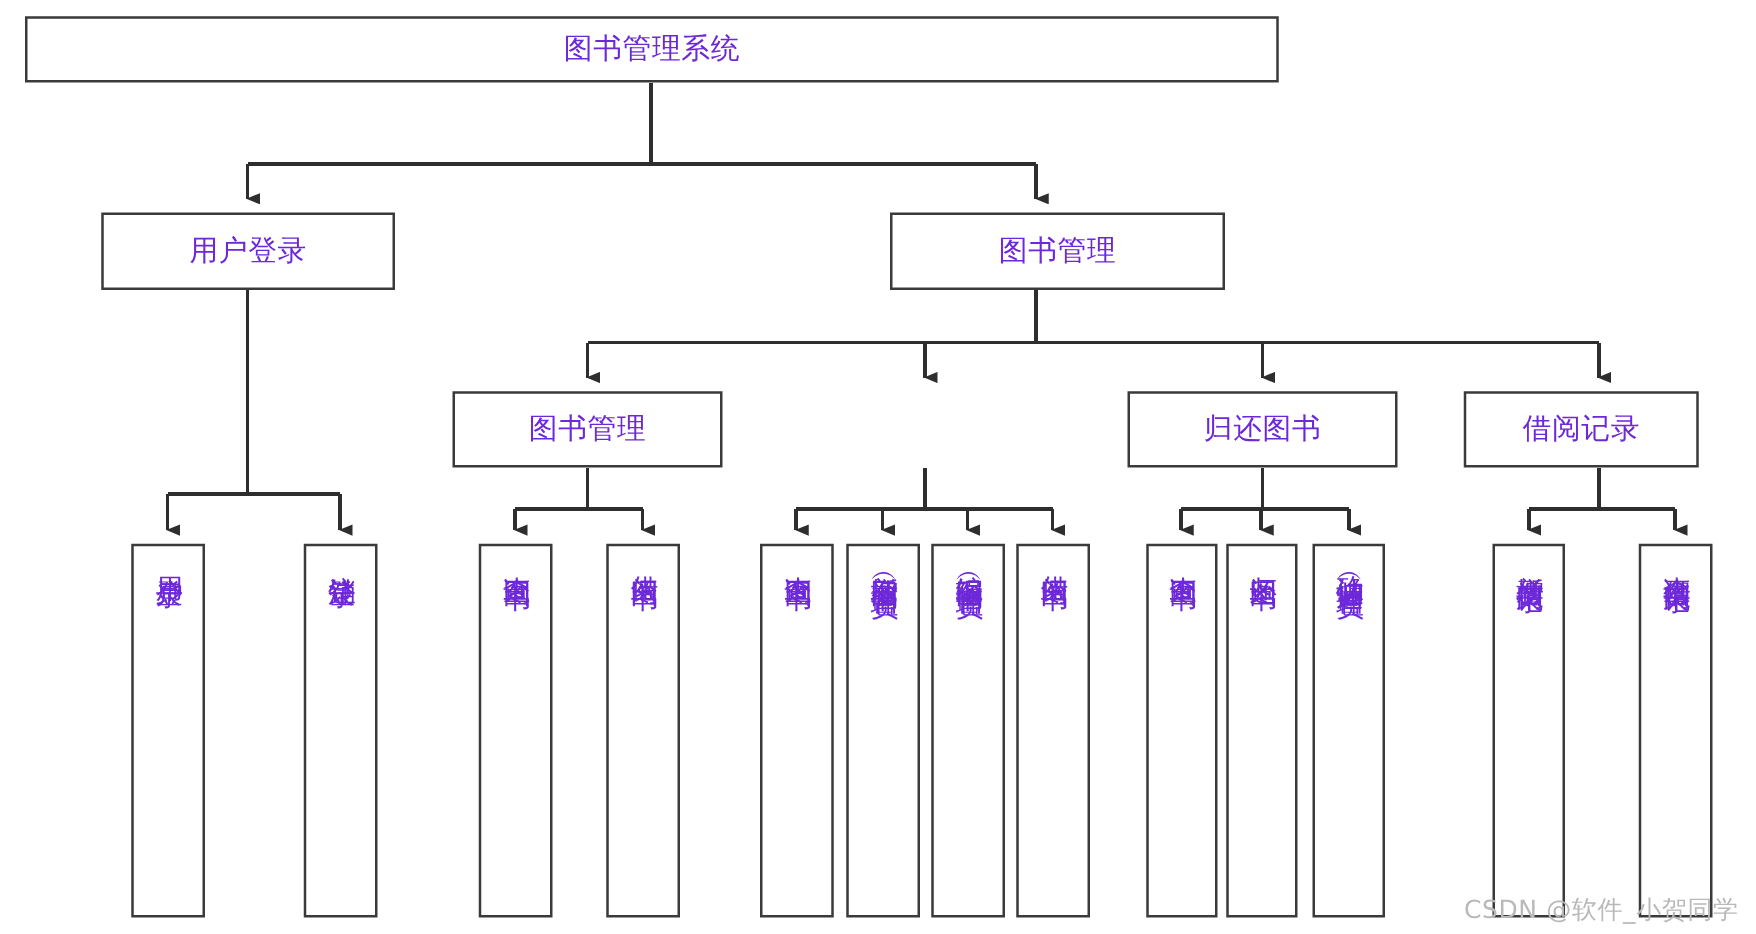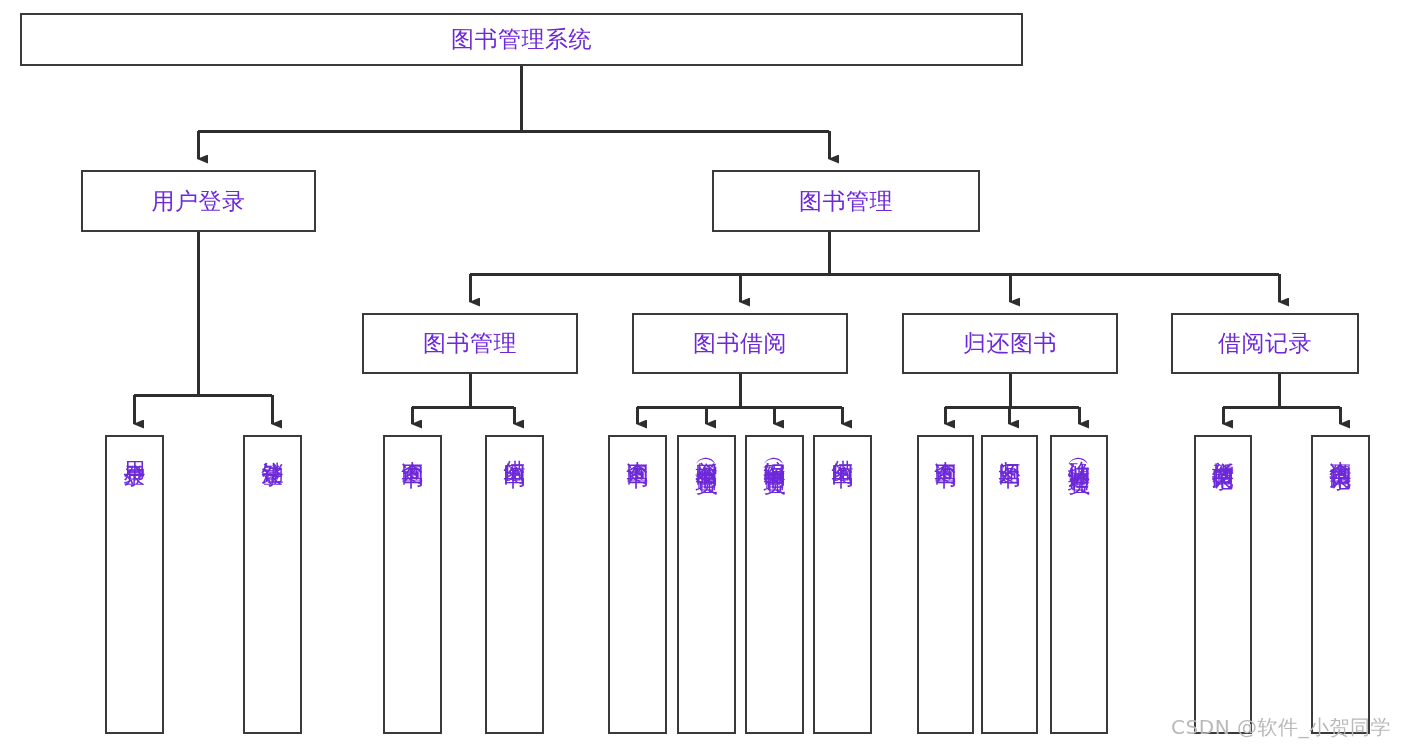--- a/index.html
+++ b/index.html
@@ -132,23 +132,20 @@
   <div class="node node-h" style="left:81px; top:170px; width:235px; height:62px;">
     <span class="node-label">用户登录</span>
   </div>
   <div class="node node-h" style="left:712px; top:170px; width:268px; height:62px;">
     <span class="node-label">图书管理</span>
   </div>
 
   <div class="node node-h" style="left:362px; top:313px; width:216px; height:61px;">
     <span class="node-label">图书管理</span>
   </div>
-  <div class="node node-h" style="left:632px; top:313px; width:216px; height:61px;">
-    <span class="node-label">图书借阅</span>
-  </div>
   <div class="node node-h" style="left:902px; top:313px; width:216px; height:61px;">
     <span class="node-label">归还图书</span>
   </div>
   <div class="node node-h" style="left:1171px; top:313px; width:188px; height:61px;">
     <span class="node-label">借阅记录</span>
   </div>
 
   <div class="node node-v" style="left:105px; top:435px; width:59px; height:299px;">
     <span class="node-label">用户登录</span>
   </div>

